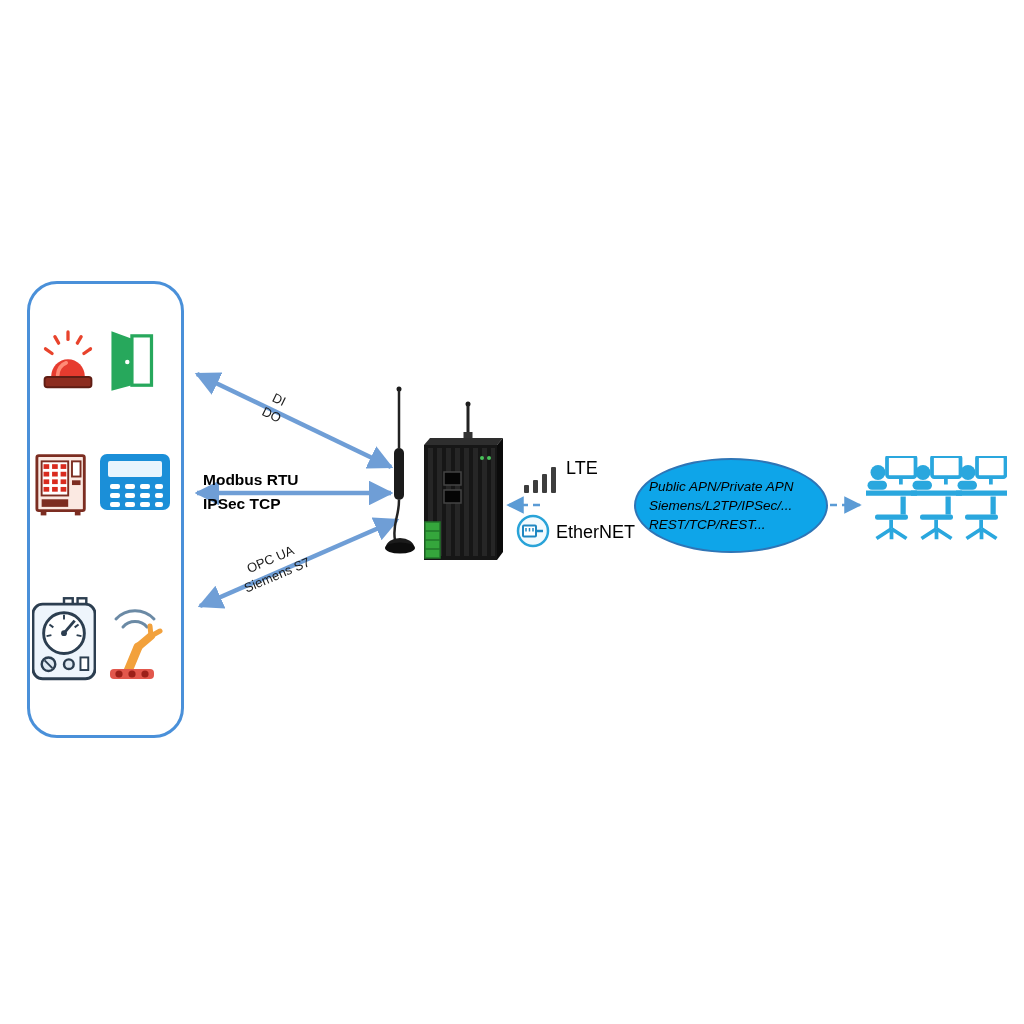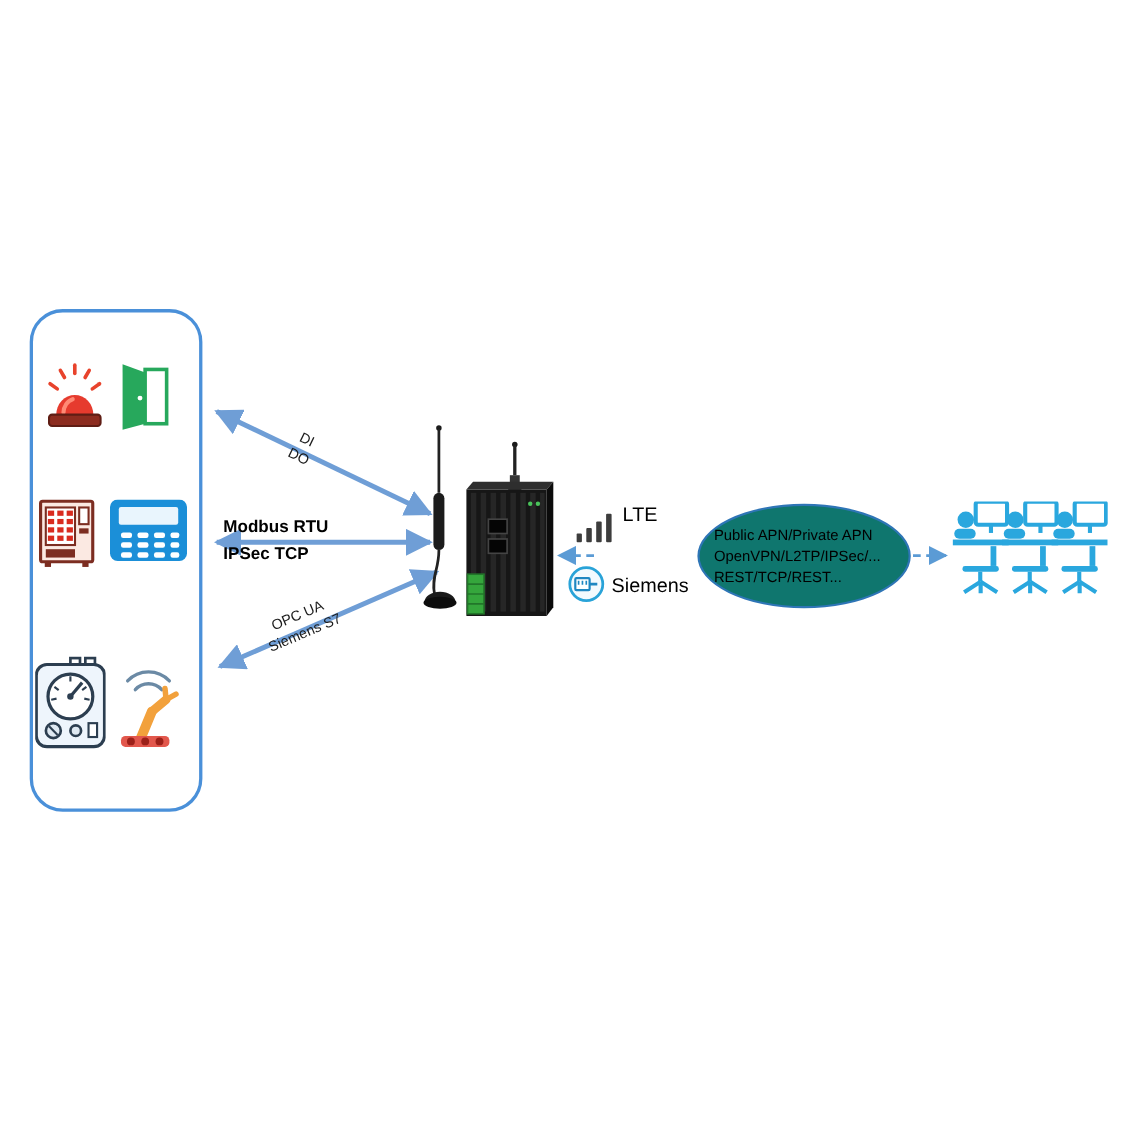--- a/index.html
+++ b/index.html
@@ -37,21 +37,21 @@
 
   .wan-label { font-size:18px; color:#000; white-space:nowrap; }
   .lbl-lte { left:566px; top:458px; }
   .lbl-eth { left:556px; top:522px; }
 
   
   .ellipse {
     left:634px; top:458px; width:194px; height:95px;
     border:2.5px solid #2e75b6; border-radius:50%;
     display:flex; flex-direction:column; justify-content:center;
-    padding-left:13px; background:#0f766e;
+    padding-left:13px; background:#0ea5e9;font-style:italic;
   }
   .ellipse span {
     font-size:13.5px; line-height:19px; color:#000; white-space:nowrap;
   }
 </style>
 </head>
 <body>
 
 <div class="canvas">
 
@@ -239,25 +239,25 @@
   <span class="abs wan-label lbl-lte">LTE</span>
 
   <svg class="abs" style="left:516px; top:514px;" width="34" height="34" viewBox="0 0 34 34">
     <circle cx="17" cy="17" r="15" fill="#f2fafe" stroke="#29a3d8" stroke-width="2.5"></circle>
     <rect x="7" y="11.5" width="13" height="11" rx="1" fill="#ffffff" stroke="#1e87c2" stroke-width="2"></rect>
     <line x1="10" y1="14" x2="10" y2="17.5" stroke="#1e87c2" stroke-width="1.5"></line>
     <line x1="13.5" y1="14" x2="13.5" y2="17.5" stroke="#1e87c2" stroke-width="1.5"></line>
     <line x1="17" y1="14" x2="17" y2="17.5" stroke="#1e87c2" stroke-width="1.5"></line>
     <line x1="20" y1="17" x2="27" y2="17" stroke="#1e87c2" stroke-width="2.5"></line>
   </svg>
-  <span class="abs wan-label lbl-eth">Siemens</span>
+  <span class="abs wan-label lbl-eth">EtherNET</span>
 
   <div class="abs ellipse">
     <span>Public APN/Private APN</span>
-    <span>OpenVPN/L2TP/IPSec/...</span>
+    <span>Siemens/L2TP/IPSec/...</span>
     <span>REST/TCP/REST...</span>
   </div>
 
   <svg class="abs" style="left:866px; top:456px;" width="141" height="96" viewBox="0 0 94 64">
     <defs>
       <g id="ws" fill="#2aa7de">
         <rect x="14" y="0" width="19" height="14" rx="1.5" fill="#ffffff" stroke="#2aa7de" stroke-width="2.5"></rect>
         <rect x="22" y="14" width="2.5" height="5"></rect>
         <circle cx="8" cy="11" r="5"></circle>
         <rect x="1" y="16.5" width="13" height="6" rx="3"></rect>

